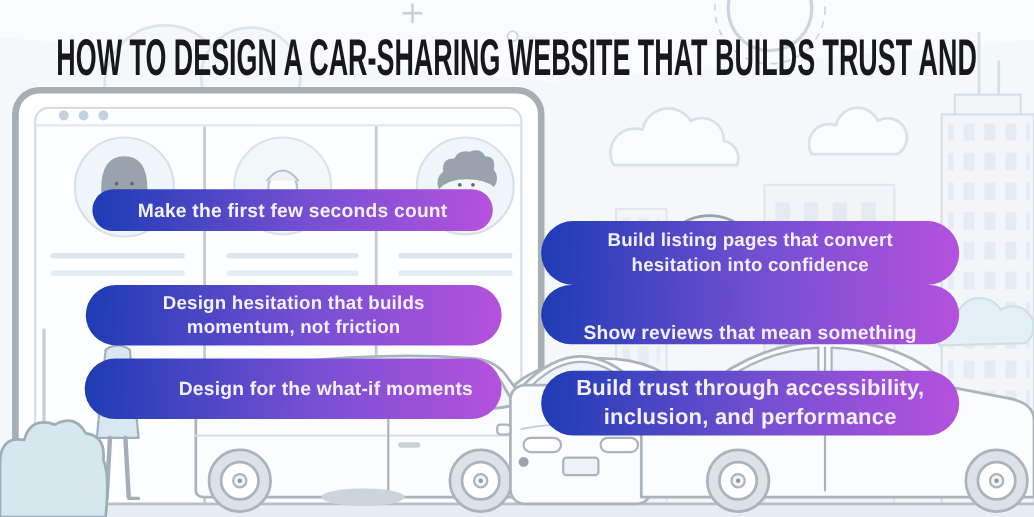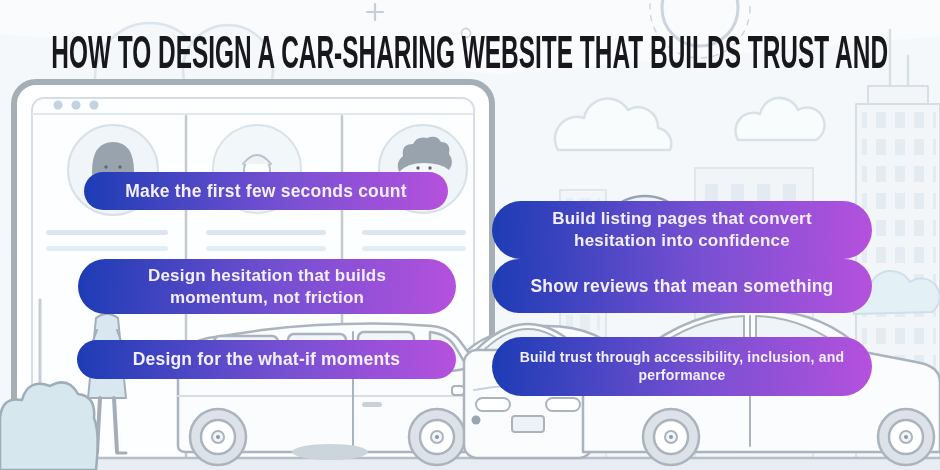--- a/index.html
+++ b/index.html
@@ -29,23 +29,23 @@
   .pill{
     position:absolute; z-index:2; box-sizing:border-box;
     display:flex; align-items:center; justify-content:center; text-align:center;
     padding:0 26px; border-radius:999px;
     background:linear-gradient(92deg, var(--pill_gradient_start) 0%, var(--pill_gradient_mid) 55%, var(--pill_gradient_end) 100%);
     color:var(--pill_text); font-weight:700; font-size:17.5px; line-height:1.28; letter-spacing:.2px;
   }
   .p1{left:84px;  top:172px; width:364px; height:38px;}
   .p2{left:492px; top:169px; width:380px; height:58px; font-size:17px;margin-top:32px;}
   .p3{left:78px;  top:259px; width:378px; height:55px; font-size:17px;}
-  .p4{left:492px; top:259px; width:380px; height:54px;}
-  .p5{left:77px;  top:340px; width:379px; height:39px;}
-  .p6{left:492px; top:337px; width:380px; height:59px; font-size:14px;}
+  .p4{left:492px; top:259px; width:380px; height:54px;align-items:flex-end;}
+  .p5{left:77px;  top:326px; width:379px; height:55px;justify-content:flex-end;}
+  .p6{left:492px; top:337px; width:380px; height:59px; font-size:20px;}
 </style>
 </head>
 <body>
 
 <div class="stage">
 
   <svg class="bg" viewBox="0 0 940 470" stroke-linejoin="round" stroke-linecap="round">
     <defs>
       <pattern id="win1" width="19" height="27" patternUnits="userSpaceOnUse">
         <rect x="2" y="4" width="10" height="16" fill="#e4ebf1"></rect>

